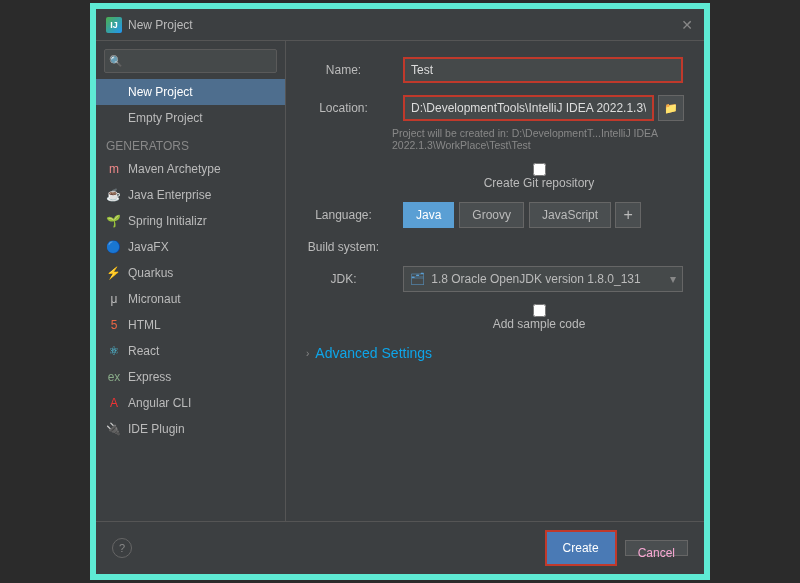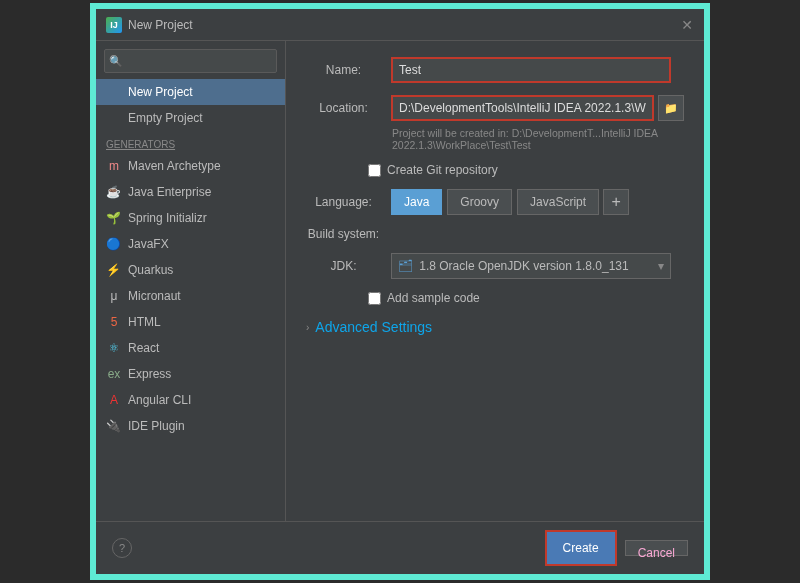--- a/index.html
+++ b/index.html
@@ -103,24 +103,23 @@
       gap: 6px;
       color: #bbb;
       font-size: 12px;
     }
     .sidebar-item.active {
       background: #4e6e8e;
       color: white;
     }
     .sidebar-section {
       padding: 8px 10px 3px;
-      font-size: 10px;
+      font-size: 12px;
       color: #888;
       text-transform: uppercase;
-      text-decoration: underline;
     }
     .item-icon {
       width: 16px;
       height: 16px;
       display: flex;
       align-items: center;
       justify-content: center;
       font-size: 12px;
       flex-shrink: 0;
     }
@@ -141,20 +140,21 @@
       text-align: center;
       color: #bbb;
       font-size: 12px;
       flex-shrink: 0;
     }
     .form-control {
       flex: 1;
       display: flex;
       align-items: center;
       gap: 4px;
+      margin-left: 12px;
     }
     .text-input {
       background: #45494a;
       border: 1px solid #a63d3d;
       color: #ddd;
       font-size: 12px;
       padding: 3px 6px;
       outline: none;
       height: 26px;
       flex: 1;
@@ -192,22 +192,22 @@
     }
     .hint-text {
       margin-left: 86px;
       font-size: 10.5px;
       color: #888;
       margin-top: -6px;
     }
     .checkbox-row {
       display: flex;
       align-items: center;
-      gap: 6px;
-      margin-left: 62px;
+      margin-left: 88px;
+      flex-direction: column;
     }
     .checkbox-input {
       width: 13px;
       height: 13px;
       cursor: pointer;
       accent-color: #4a90d9;
     }
     .checkbox-label {
       color: #bbb;
       font-size: 12px;

